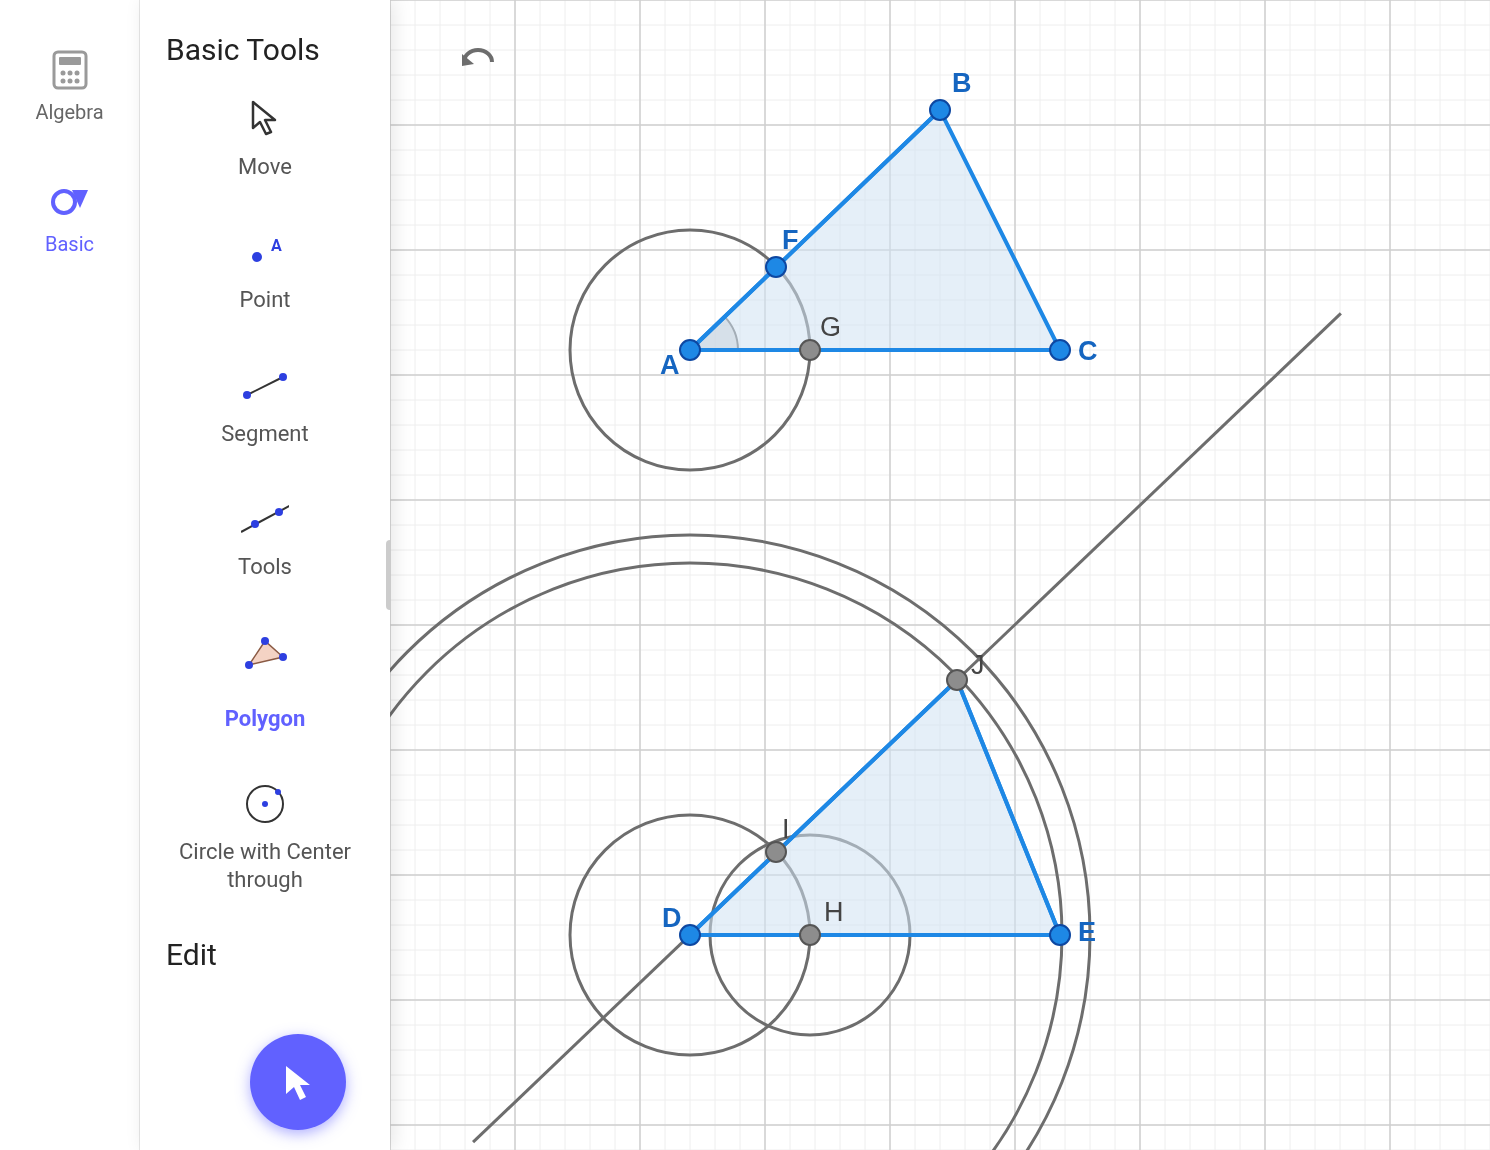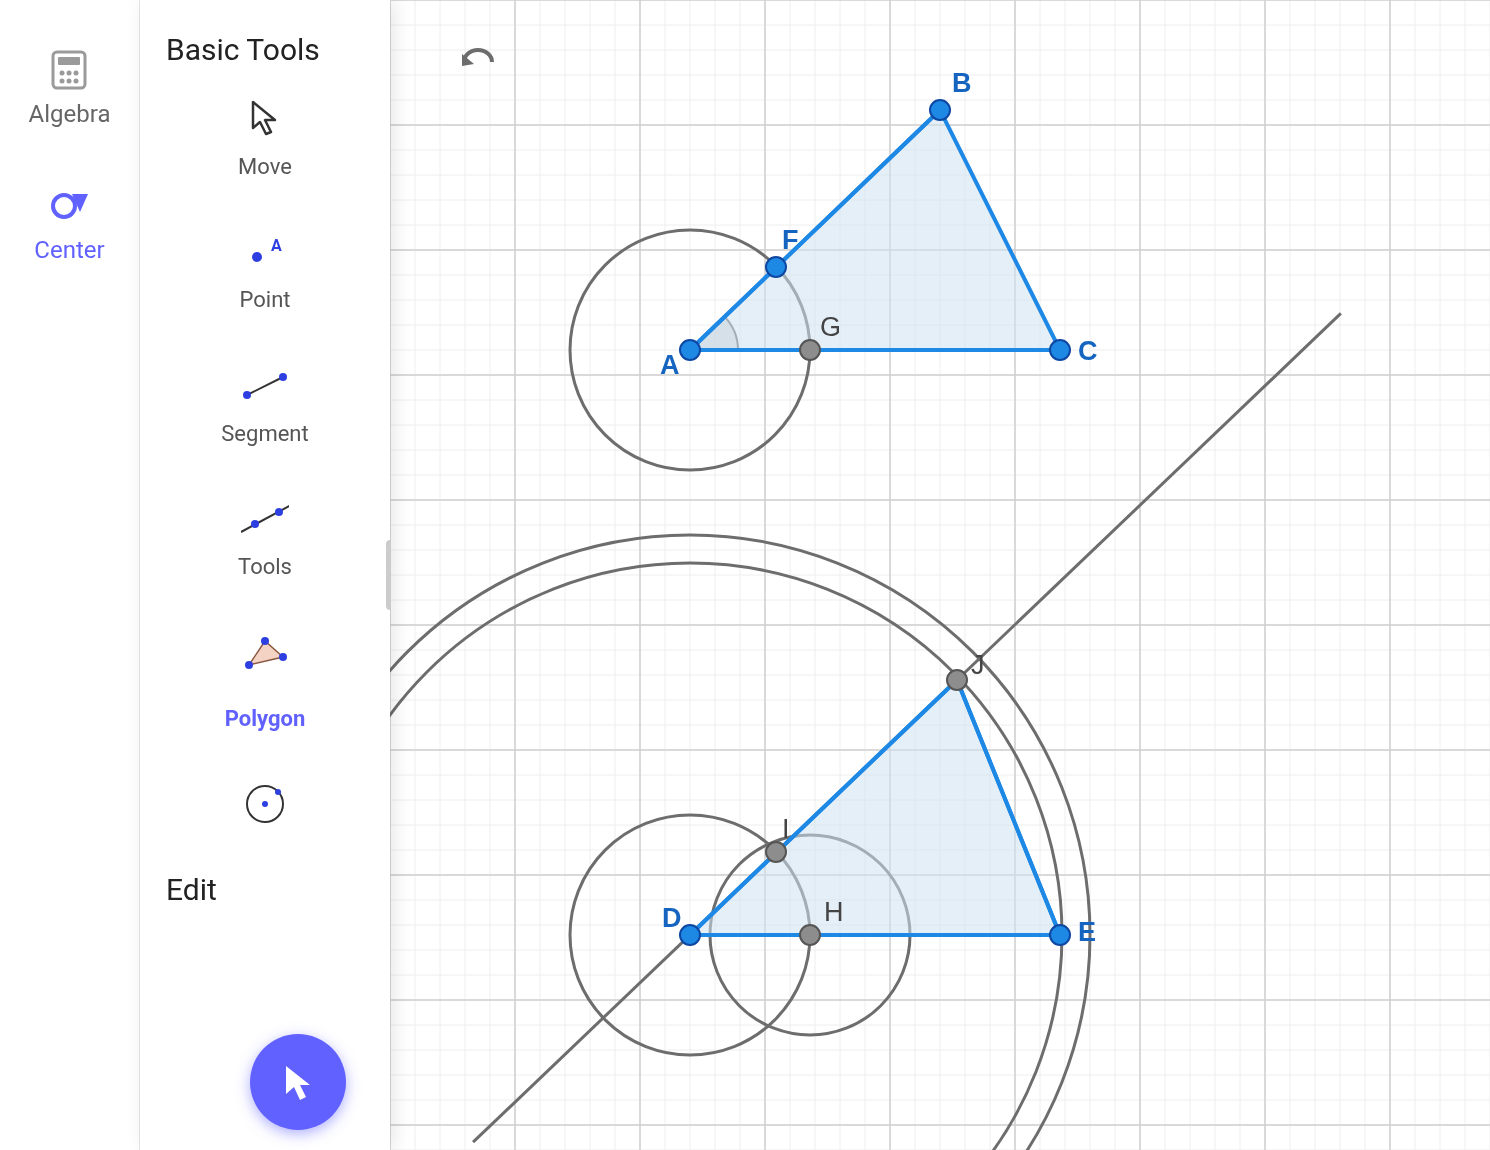--- a/index.html
+++ b/index.html
@@ -4,21 +4,21 @@
 <style>
 * { margin:0; padding:0; box-sizing:border-box; }
 html,body { width:100%; height:100%; font-family:-apple-system,BlinkMacSystemFont,"Segoe UI",Roboto,Arial,sans-serif; background:#fff; overflow:hidden; }
 
 #app { display:flex; width:1490px; height:1150px; position:relative; }
 
 
 .rail { width:140px; background:#fff; border-right:1px solid #e8e8e8; display:flex; flex-direction:column; align-items:center; padding-top:48px; gap:56px; }
 .rail-item { display:flex; flex-direction:column; align-items:center; gap:8px; cursor:pointer; color:#666; }
 .rail-item.active { color:#6161FF; }
-.rail-label { font-size:24px; }
+.rail-label { font-size:20px; }
 
 
 .tools-panel { width:250px; background:#fff; box-shadow:4px 0 18px rgba(0,0,0,.1); position:relative; z-index:2; padding:30px 20px 18px; overflow:hidden; }
 .tools-title { font-size:30px; line-height:1.35; color:#222; margin-bottom:24px; padding-left:6px; }
 .tool-list { display:flex; flex-direction:column; gap:48px; align-items:center; }
 .tool { display:flex; flex-direction:column; align-items:center; gap:10px; cursor:pointer; }
 .tool-icon { width:48px; height:48px; display:flex; align-items:center; justify-content:center; }
 .tool-label { font-size:22px; color:#555; text-align:center; line-height:1.25; }
 .tool.selected .tool-label { color:#6161FF; font-weight:700;margin-top:18px; }
 .edit-heading { font-size:30px; color:#222; margin-top:44px; padding-left:6px; }
@@ -55,21 +55,21 @@
           <circle cx="22" cy="33" r="2.5" fill="#9a9a9a"></circle>
           <circle cx="29" cy="33" r="2.5" fill="#9a9a9a"></circle>
       </svg>
       <span class="rail-label">Algebra</span>
     </div>
     <div class="rail-item active">
       <svg width="44" height="44">
         <circle cx="16" cy="22" r="11" fill="none" stroke="#6161FF" stroke-width="4"></circle>
         <path d="M24 10 L40 10 L32 28 Z" fill="#6161FF"></path>
       </svg>
-      <span class="rail-label">Center</span>
+      <span class="rail-label">Basic</span>
     </div>
   </div>
 
   <div class="tools-panel">
     <div class="tools-title">Basic Tools</div>
 
     <div class="tool-list">
 
       <div class="tool">
         <div class="tool-icon">
@@ -125,20 +125,21 @@
       </div>
 
       <div class="tool">
         <div class="tool-icon">
           <svg width="44" height="44">
               <circle cx="22" cy="22" r="18" fill="none" stroke="#333" stroke-width="2"></circle>
               <circle cx="22" cy="22" r="3" fill="#2d3fe0"></circle>
               <circle cx="35" cy="10" r="3" fill="#2d3fe0"></circle>
             </svg>
         </div>
+        <div class="tool-label">Circle with Center through</div>
       </div>
 
     </div>
 
     <div class="edit-heading">Edit</div>
 
     <div class="scroll-thumb"></div>
 
     <div class="fab">
       <svg width="40" height="40">

